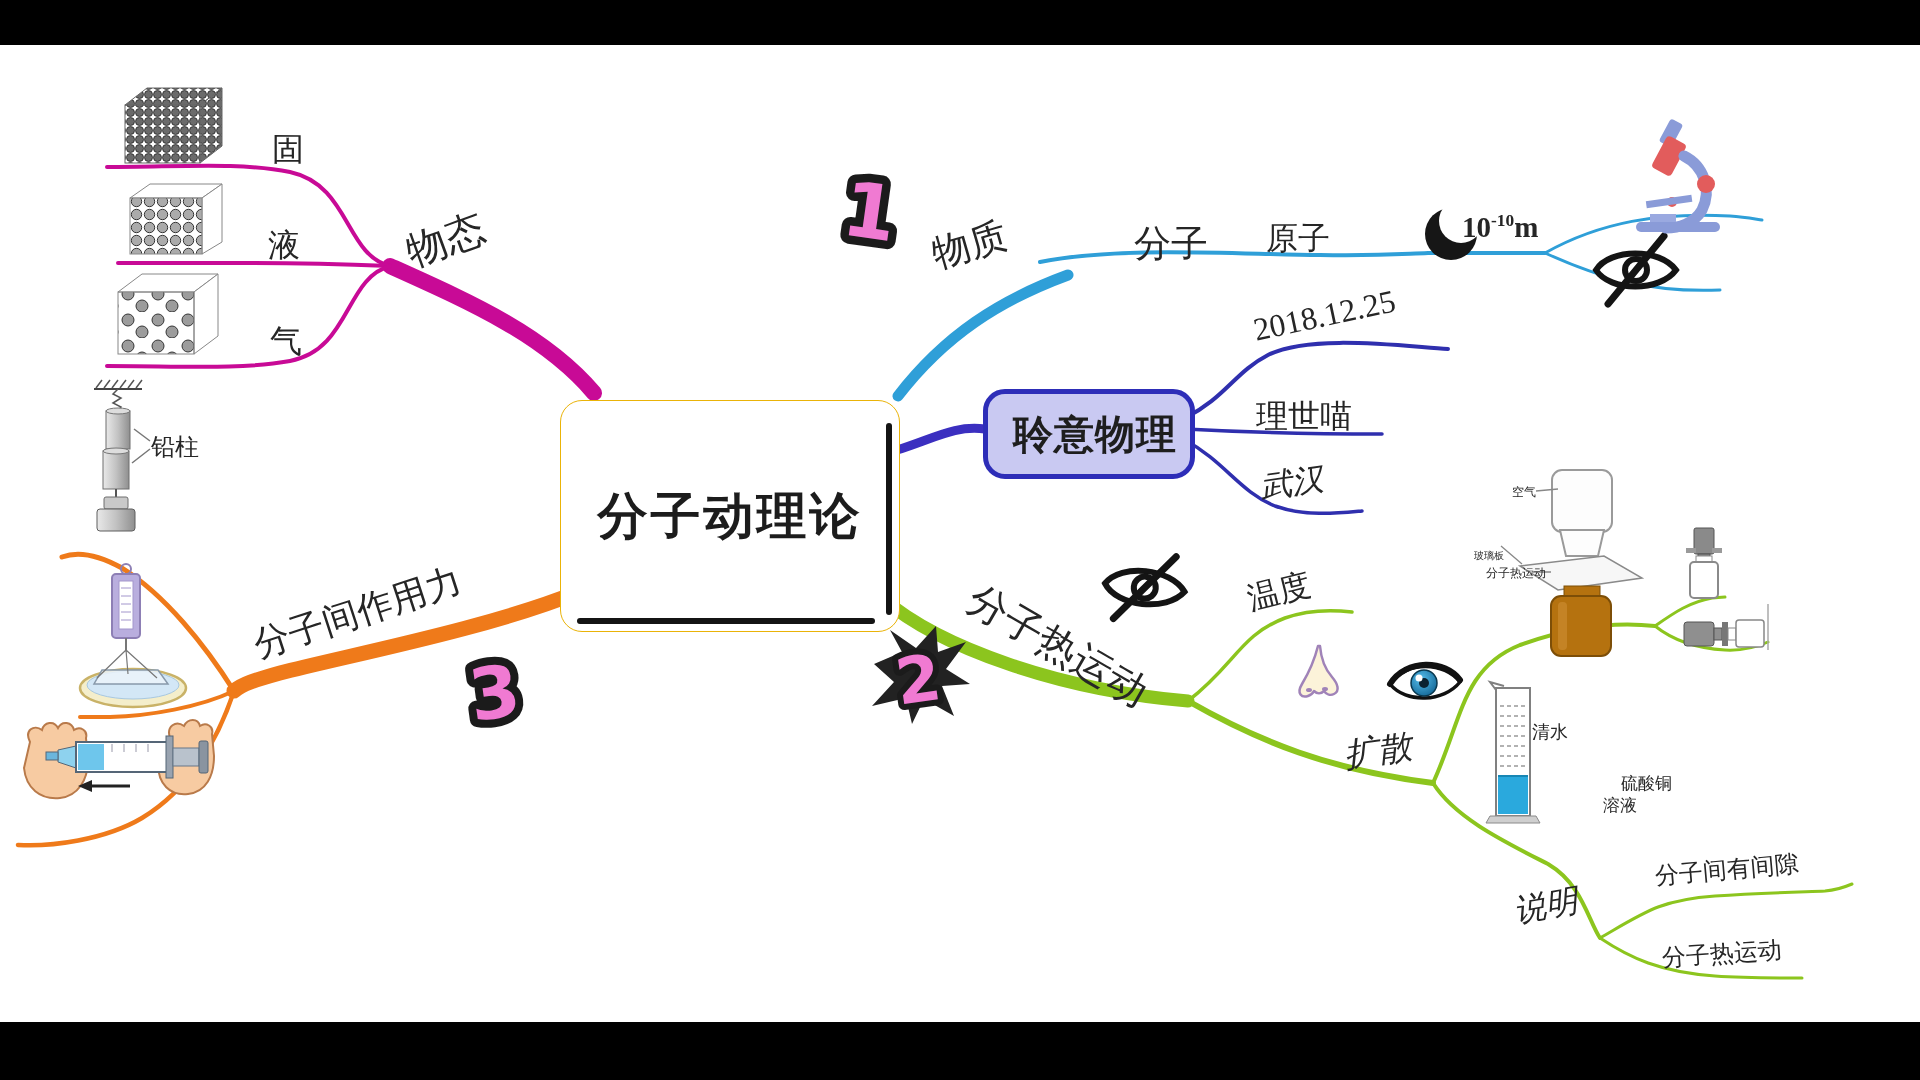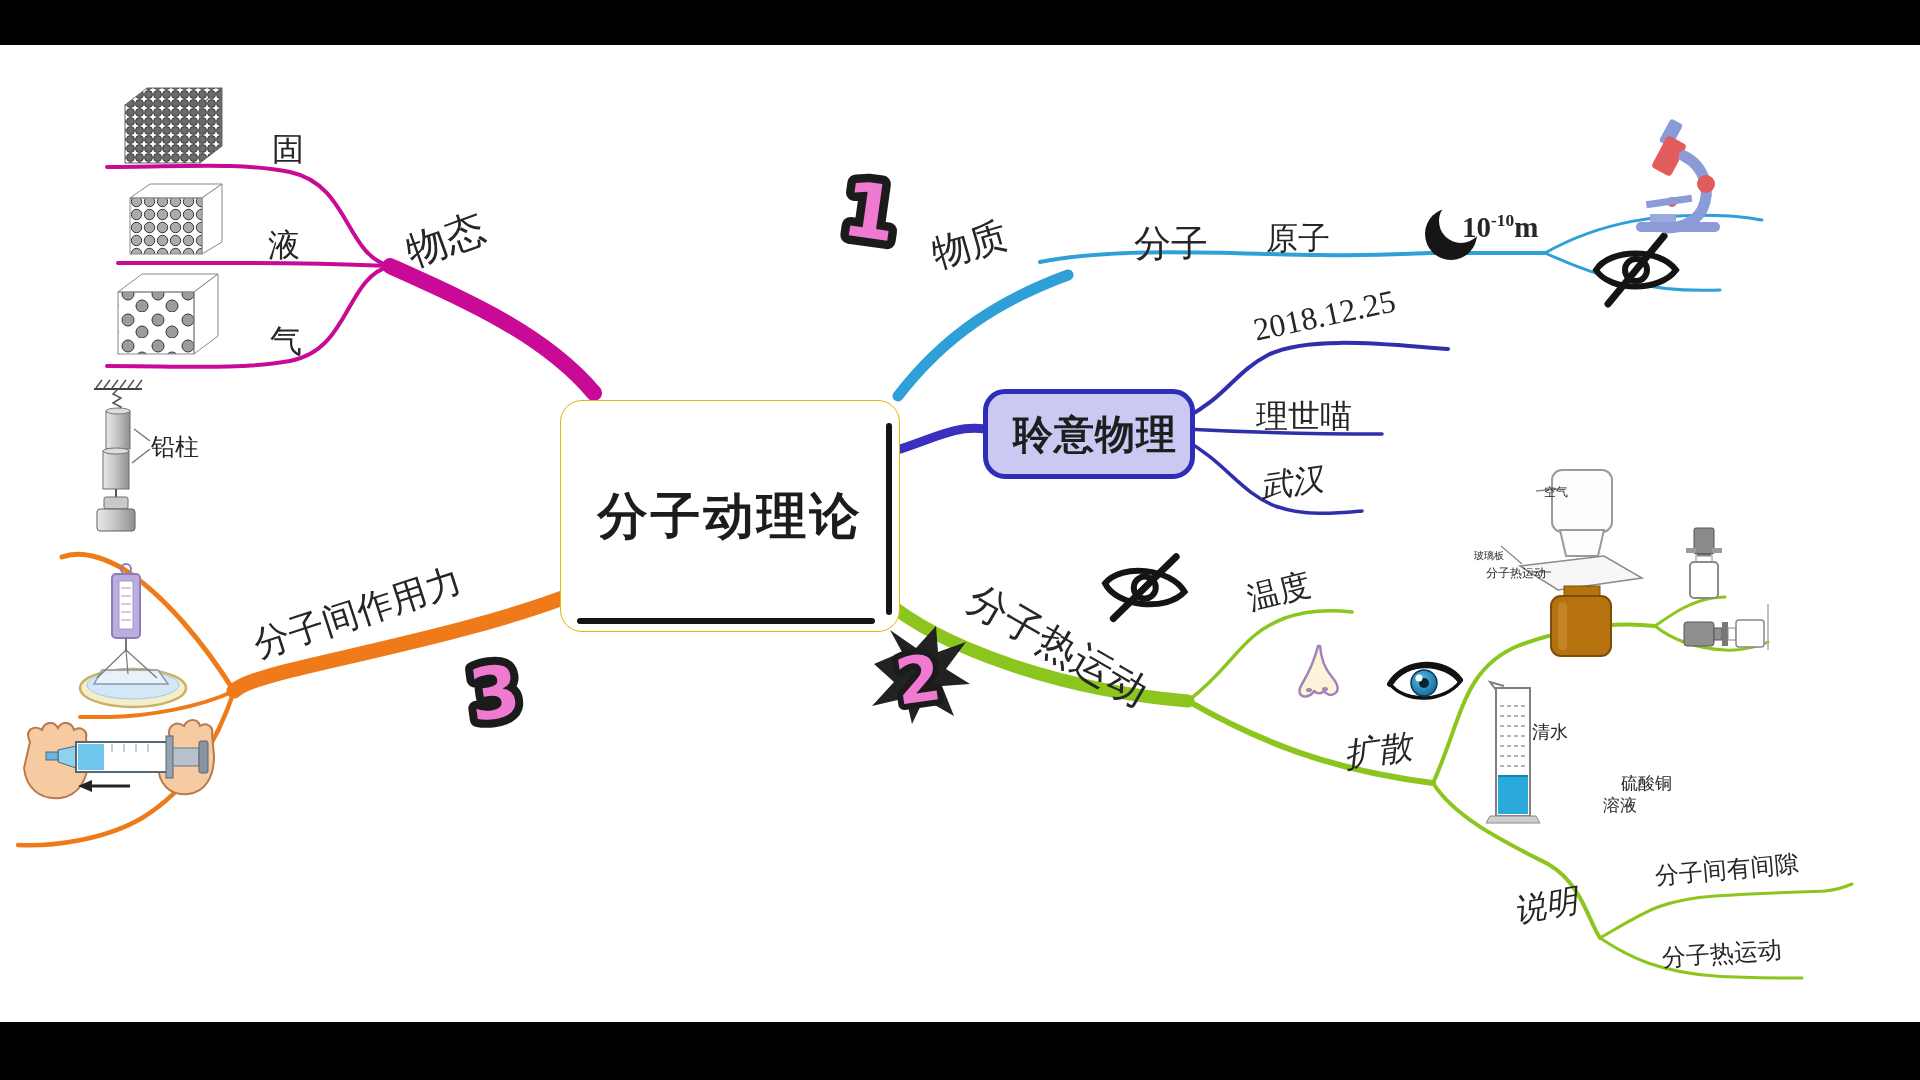--- a/index.html
+++ b/index.html
@@ -251,21 +251,21 @@
 <span class="lbl" style="left:1254px;top:312px;font-size:32px;transform:rotate(-12deg);">2018.12.25</span>
 <span class="lbl" style="left:1256px;top:395px;font-size:32px;">理世喵</span>
 <span class="lbl it" style="left:1260px;top:466px;font-size:32px;transform:rotate(-8deg);">武汉</span>
 
 <span class="lbl" style="left:985px;top:572px;font-size:40px;transform:rotate(30deg);transform-origin:left top;">分子热运动</span>
 <span class="lbl" style="left:1248px;top:578px;font-size:32px;transform:rotate(-14deg);">温度</span>
 <span class="lbl it" style="left:1344px;top:733px;font-size:34px;transform:rotate(-8deg);">扩散</span>
 <span class="lbl" style="left:1532px;top:720px;font-size:18px;">清水</span>
 <span class="lbl" style="left:1621px;top:772px;font-size:17px;">硫酸铜</span>
 <span class="lbl" style="left:1603px;top:794px;font-size:17px;">溶液</span>
-<span class="lbl" style="left:1512px;top:484px;font-size:12px;margin-left:32px;">空气</span>
+<span class="lbl" style="left:1512px;top:484px;font-size:12px;">空气</span>
 <span class="lbl" style="left:1474px;top:540px;font-size:10px;margin-top:9px;">玻璃板</span>
 <span class="lbl" style="left:1486px;top:565px;font-size:12px;">分子热运动</span>
 <span class="lbl it" style="left:1514px;top:890px;font-size:32px;transform:rotate(-10deg);">说明</span>
 <span class="lbl" style="left:1655px;top:860px;font-size:24px;transform:rotate(-5deg);">分子间有间隙</span>
 <span class="lbl" style="left:1662px;top:942px;font-size:24px;transform:rotate(-4deg);">分子热运动</span>
 
 <span class="lbl" style="left:255px;top:622px;font-size:36px;transform:rotate(-18deg);">分子间作用力</span>
 <span class="lbl" style="left:151px;top:431px;font-size:24px;">铅柱</span>
 
 <svg class="num" style="left:838px;top:158px;" width="64" height="104">

